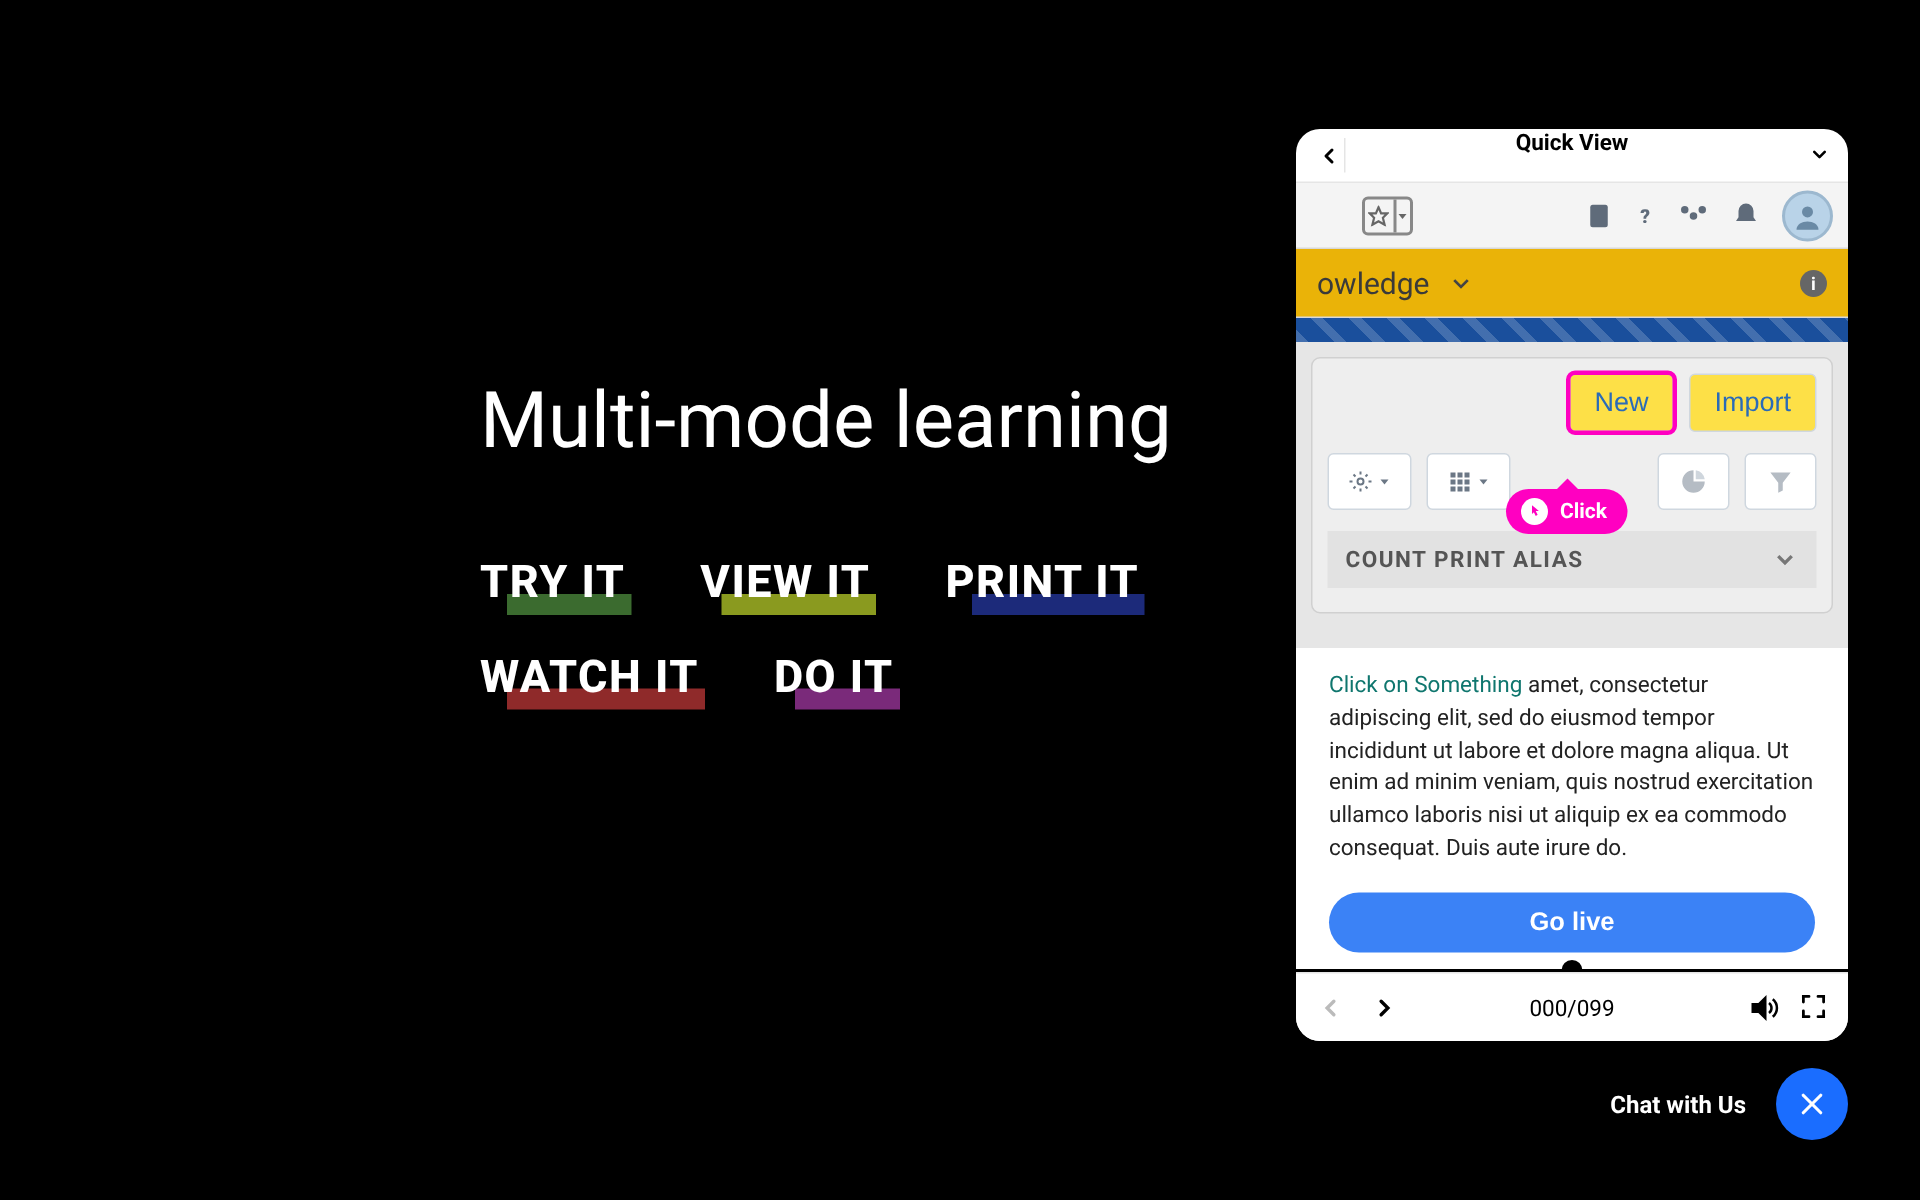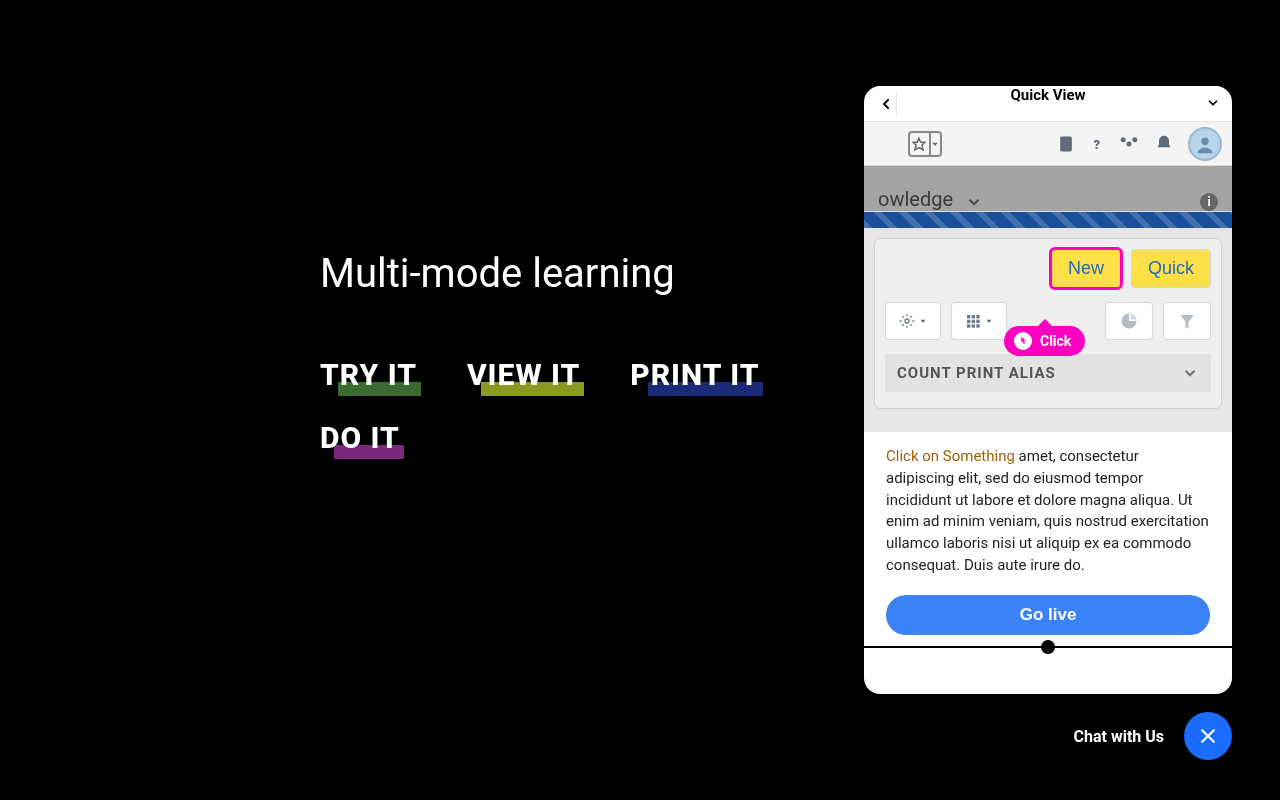--- a/index.html
+++ b/index.html
@@ -3,21 +3,21 @@
 <meta charset="utf-8">
 <style>
   * { box-sizing: border-box; margin: 0; padding: 0; }
   html, body { width: 1280px; height: 800px; background: #000; font-family: -apple-system, BlinkMacSystemFont, "Segoe UI", Roboto, Helvetica, Arial, sans-serif; overflow: hidden; }
   
   .stage { position: relative; width: 1280px; height: 800px; }
   
   
   .left { position: absolute; left: 320px; top: 230px; color: #fff; }
   .headline { font-size: 150px; font-weight: 800; letter-spacing: -4px; line-height: 1; }
-  .subhead { font-size: 40px; font-weight: 400; margin-top: 20px; color: #fff; }
+  .subhead { font-size: 52px; font-weight: 400; margin-top: 20px; color: #fff; }
   
   .modes { margin-top: 60px; }
   .modes-row { display: flex; gap: 50px; margin-bottom: 28px; }
   .mode { position: relative; font-size: 30px; font-weight: 800; letter-spacing: 1px; color: #fff; text-transform: uppercase; }
   .mode { z-index: 2; }
   .mode > span { position: relative; z-index: 2; }
   .ul-wrap { position: relative; display: inline-block; }
   .ul-bar { position: absolute; bottom: -4px; height: 14px; }
   
   
@@ -30,42 +30,42 @@
   
   .qv-body-top { background: #e6e6e6; height: 310px; position: relative; overflow: hidden; }
   
   .sf-top { height: 44px; background: #f4f4f4; border-bottom: 1px solid #d8d8d8; display: flex; align-items: center; justify-content: flex-end; padding: 0 10px; gap: 14px; color: #5f6b7a; }
   .sf-top .left-chunk { display:flex; align-items:center; gap:6px; margin-right:auto; margin-left: 34px; }
   .bookmark { width: 34px; height: 26px; border: 2px solid #888; border-radius: 4px; display:flex; }
   .bookmark .a { flex:2; display:flex; align-items:center; justify-content:center; }
   .bookmark .b { flex:1; border-left:2px solid #888; display:flex; align-items:center; justify-content:center; }
   .avatar { width: 34px; height: 34px; border-radius: 50%; background: #b9d3e8; border: 2px solid #9cb8cf; display:flex; align-items:center; justify-content:center; color:#5b7a93; font-size:18px; }
   
-  .knowledge-row { height: 46px; display:flex; align-items:flex-end; padding: 0 14px; color:#3a3a3a; font-size: 20px; background: #a3a3a3; border-bottom: 1px solid #d8d8d8; }
+  .knowledge-row { height: 46px; display:flex; align-items:center; padding: 0 14px; color:#3a3a3a; font-size: 20px; background: #eab308; border-bottom: 1px solid #d8d8d8; }
   .knowledge-row .info { margin-left:auto; width:18px; height:18px; border-radius:50%; background:#666; color:#fff; font-size:12px; display:flex; align-items:center; justify-content:center; font-weight:700; }
   
   .blue-strip { height: 16px; background: #1a4f9c; background-image: repeating-linear-gradient(45deg, rgba(255,255,255,.18) 0 6px, transparent 6px 18px); }
   
   .panel { margin: 10px; background: #eee; border: 1px solid #d0d0d0; border-radius: 6px; padding: 10px 10px 16px; }
   .panel-row1 { display:flex; justify-content:flex-end; gap: 10px; }
   .btn { background:#fde047; border:1px solid #cfd7df; border-radius:4px; padding: 8px 16px; font-size:18px; color:#2a6bb8; }
   .btn.highlight { outline: 3px solid #ff00c1; outline-offset: -1px; }
   .panel-row2 { display:flex; gap: 10px; margin-top: 14px; align-items:center; }
   .icon-btn { background:#fff; border:1px solid #cfd7df; border-radius:4px; width:48px; height:38px; display:flex; align-items:center; justify-content:center; color:#6b7785; gap:4px; font-size:14px; }
   .icon-btn.wide { width:56px; }
   
   .click-pill { position:absolute; left:140px; top: 204px; background:#ff00c1; color:#fff; border-radius: 20px; padding: 6px 14px 6px 10px; display:flex; align-items:center; gap:8px; font-weight:700; font-size:14px; }
   .click-pill::before { content:""; position:absolute; top:-7px; left:50%; transform:translateX(-50%); border:7px solid transparent; border-bottom-color:#ff00c1; border-top:none; }
   .click-pill .ico { width:18px; height:18px; border-radius:50%; background:#fff; display:flex; align-items:center; justify-content:center; color:#ff00c1; font-size:11px; }
   
   .col-label { margin-top: 14px; padding: 10px 12px; background:#e2e2e2; color:#555; font-weight:700; letter-spacing:1px; font-size:15px; display:flex; align-items:center; }
   .col-label .chev { margin-left:auto; }
   
   .qv-text { padding: 14px 22px 10px; font-size: 15px; line-height:1.45; color:#222; }
-  .qv-text .lead { color:#a16207; }
+  .qv-text .lead { color:#0f766e; }
   
   .go-live { margin: 8px 22px 0; background:#3b82f6; color:#fff; border:none; border-radius: 24px; height:40px; width: calc(100% - 44px); font-weight:700; font-size:17px; }
   
   .qv-footer { position:absolute; bottom:0; left:0; right:0; height:46px; border-top:1px solid #e5e5e5; background:#fff; display:flex; align-items:center; padding: 0 14px; gap: 18px; }
   .progress-dot { position:absolute; bottom:40px; left:50%; width:14px; height:14px; background:#000; border-radius:50%; transform:translateX(-50%); }
   .progress-line { position:absolute; bottom:46px; left:0; right:0; height:2px; background:#000; }
   .qv-footer .counter { position:absolute; left:50%; transform:translateX(-50%); font-size:15px; }
   .qv-footer .nav { display:flex; gap:18px; color:#888; }
   .qv-footer .right-icos { margin-left:auto; display:flex; gap:14px; color:#333; }
   
@@ -93,20 +93,24 @@
         <div class="mode ul-wrap">
           <span>VIEW IT</span>
           <div class="ul-bar" style="left:14px; right:-4px; background:#8a9a1f;"></div>
         </div>
         <div class="mode ul-wrap">
           <span>PRINT IT</span>
           <div class="ul-bar" style="left:18px; right:-4px; background:#1c2a7a;"></div>
         </div>
       </div>
       <div class="modes-row">
+        <div class="mode ul-wrap">
+          <span>WATCH IT</span>
+          <div class="ul-bar" style="left:18px; right:-4px; background:#8f2a2a;"></div>
+        </div>
         <div class="mode ul-wrap">
           <span>DO IT</span>
           <div class="ul-bar" style="left:14px; right:-4px; background:#7a2a7a;"></div>
         </div>
       </div>
     </div>
   </div>
 
   <div class="phone">
     <div class="qv-header">
@@ -168,21 +172,21 @@
             <polyline points="6 9 12 15 18 9"></polyline>
           </svg>
         <div class="info">i</div>
       </div>
 
       <div class="blue-strip"></div>
 
       <div class="panel">
         <div class="panel-row1">
           <button class="btn highlight">New</button>
-          <button class="btn">Quick</button>
+          <button class="btn">Import</button>
         </div>
         <div class="panel-row2">
           <div class="icon-btn wide">
             <svg width="16" height="16" viewBox="0 0 24 24" fill="#6b7785">
                 <circle cx="12" cy="12" r="3" fill="none" stroke="#6b7785" stroke-width="2"></circle>
                 <path d="M12 2v3M12 19v3M4 12H1M23 12h-3M5 5l2 2M17 17l2 2M5 19l2-2M17 7l2-2" stroke="#6b7785" stroke-width="2"></path>
               </svg>
             <svg width="8" height="8" viewBox="0 0 24 24" fill="#6b7785">
                 <polygon points="4 8 20 8 12 18"></polygon>
               </svg>
@@ -236,20 +240,40 @@
     
     <div class="qv-text">
       <span class="lead">Click on Something</span><span> amet, consectetur adipiscing elit, sed do eiusmod tempor incididunt ut labore et dolore magna aliqua. Ut enim ad minim veniam, quis nostrud exercitation ullamco laboris nisi ut aliquip ex ea commodo consequat. Duis aute irure do.</span>
     </div>
     
     <button class="go-live">Go live</button>
     
     <div class="progress-line"></div>
     <div class="progress-dot"></div>
     
+    <div class="qv-footer">
+      <div class="nav">
+        <svg width="18" height="18" viewBox="0 0 24 24" fill="none" stroke="#bbb" stroke-width="3" stroke-linecap="round">
+            <polyline points="15 18 9 12 15 6"></polyline>
+          </svg>
+        <svg width="18" height="18" viewBox="0 0 24 24" fill="none" stroke="#000" stroke-width="3" stroke-linecap="round">
+            <polyline points="9 18 15 12 9 6"></polyline>
+          </svg>
+      </div>
+      <div class="counter">000/099</div>
+      <div class="right-icos">
+        <svg width="20" height="20" viewBox="0 0 24 24" fill="none" stroke="#000" stroke-width="2">
+            <polygon points="3 9 8 9 13 4 13 20 8 15 3 15" fill="#000"></polygon>
+            <path d="M16 8a5 5 0 0 1 0 8M19 5a9 9 0 0 1 0 14"></path>
+          </svg>
+        <svg width="18" height="18" viewBox="0 0 24 24" fill="none" stroke="#000" stroke-width="2.5" stroke-linecap="round">
+            <path d="M3 8V3h5M21 8V3h-5M3 16v5h5M21 16v5h-5"></path>
+          </svg>
+      </div>
+    </div>
   </div>
 
   <div class="chat">
     <div class="chat-label">Chat with Us</div>
     <div class="chat-btn">
       <svg width="20" height="20" viewBox="0 0 24 24" fill="none" stroke="#fff" stroke-width="2.5" stroke-linecap="round">
           <line x1="5" y1="5" x2="19" y2="19"></line>
           <line x1="19" y1="5" x2="5" y2="19"></line>
         </svg>
     </div>

